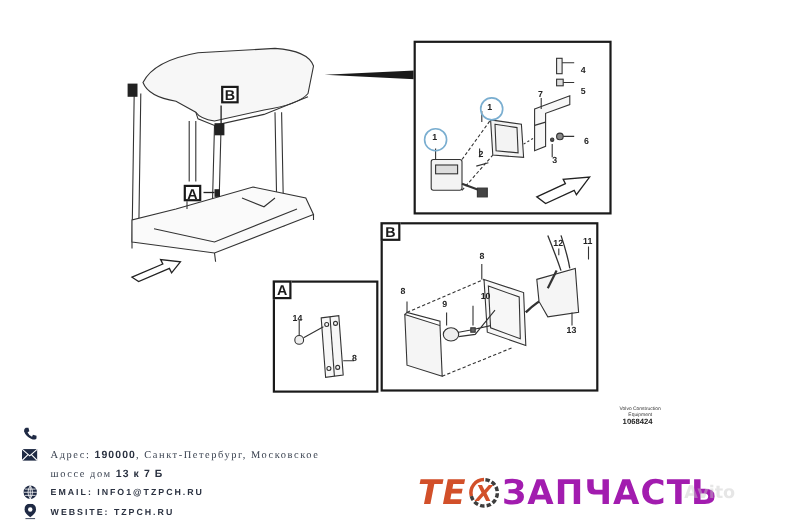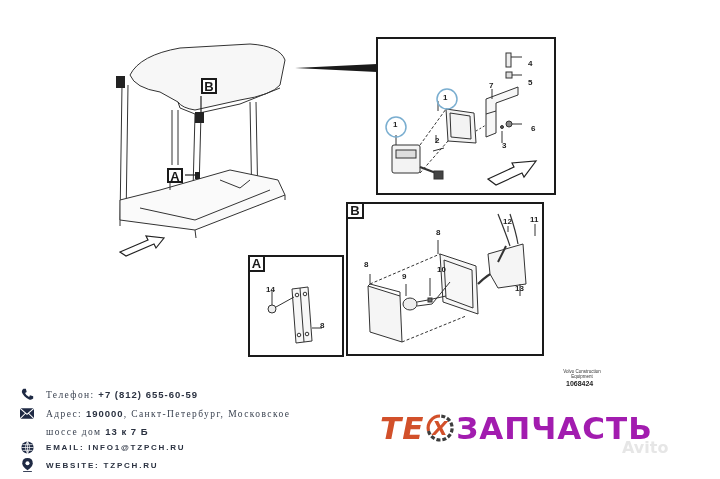--- a/index.html
+++ b/index.html
@@ -9,21 +9,21 @@
   .tag{position:absolute;border:2px solid #1a1a1a;background:#fff;font-weight:bold;font-size:13px;line-height:14px;text-align:center;box-sizing:border-box;font-family:"Liberation Sans",sans-serif;}
   .lbl{position:absolute;font-size:8px;font-weight:bold;font-family:"Liberation Sans",sans-serif;color:#222;}
   .caption{position:absolute;font-size:4.5px;text-align:center;line-height:5px;color:#333;}
   .caption-num{position:absolute;font-size:7px;font-weight:bold;color:#222;}
   .contact{position:absolute;left:20px;top:386px;width:320px;}
   .row{position:absolute;left:0;height:16px;display:flex;align-items:center;}
   .ico{width:14px;height:14px;display:inline-flex;align-items:center;justify-content:center;margin-right:12px;}
   .ctext{font-family:"Liberation Serif",serif;font-size:9.5px;letter-spacing:1.4px;color:#3a4250;}
   .ctext b{font-family:"Liberation Sans",sans-serif;font-weight:bold;letter-spacing:1px;color:#2a3140;}
   .cmono{font-family:"Liberation Sans",sans-serif;font-weight:bold;font-size:8px;letter-spacing:1.8px;color:#2a3140;}
-  .logo{position:absolute;left:380px;top:408px;height:40px;display:flex;align-items:center;font-family:"DejaVu Sans",sans-serif;font-weight:bold;font-style:italic;font-size:31px;letter-spacing:1px;}
+  .logo{position:absolute;left:380px;top:428px;height:40px;display:flex;align-items:center;font-family:"DejaVu Sans",sans-serif;font-weight:bold;font-style:italic;font-size:31px;letter-spacing:1px;}
   .logo .red{color:#d2502a;}
   .logo .dark{color:#a21caf;font-style:normal;}
   .watermark{position:absolute;left:622px;top:438px;font-family:"DejaVu Sans",sans-serif;font-size:16px;color:rgba(200,200,200,0.45);font-weight:bold;}
 </style>
 </head>
 <body>
 
 <svg class="abs" style="left:100px;top:30px" width="200" height="240" viewBox="0 0 200 240">
   <g fill="none" stroke="#333" stroke-width="1">
 
@@ -123,21 +123,21 @@
 
     <path d="M160 22 L160 28 M187 20 L187 32 M172 80 L172 92 M90 36 L90 50 M22 70 L22 80 M58 80 L58 92 M82 74 L82 92"></path>
   </g>
 </svg>
 <span class="lbl" style="left:364px;top:260px;">8</span>
 <span class="lbl" style="left:436px;top:228px;">8</span>
 <span class="lbl" style="left:402px;top:272px;">9</span>
 <span class="lbl" style="left:422px;top:265px;margin-left:15px;">10</span>
 <span class="lbl" style="left:530px;top:215px;">11</span>
 <span class="lbl" style="left:503px;top:217px;">12</span>
-<span class="lbl" style="left:515px;top:284px;">13</span>
+<span class="lbl" style="left:515px;top:296px;">13</span>
 
 <div class="box" style="left:248px;top:255px;width:96px;height:102px;"></div>
 <div class="tag" style="left:248px;top:255px;width:17px;height:17px;">A</div>
 <svg class="abs" style="left:250px;top:257px" width="92" height="98" viewBox="0 0 92 98">
   <g fill="none" stroke="#333" stroke-width="1">
     <path d="M42 32 L58 30 L62 84 L46 86 Z" fill="#f7f7f7"></path>
     <path d="M50 31 L54 85"></path>
     <circle cx="47" cy="38" r="1.8"></circle>
       <circle cx="55" cy="37" r="1.8"></circle>
     <circle cx="49" cy="78" r="1.8"></circle>
@@ -155,21 +155,20 @@
 </div>
 <span class="caption-num" style="left:566px;top:380px;">1068424</span>
 
 <div class="contact">
   <div class="row" style="top:0px;">
     <span class="ico">
       <svg width="13" height="13" viewBox="0 0 16 16">
           <path d="M3 1 L6 1 L7 5 L5 6 Q6 9 10 11 L11 9 L15 10 L15 13 Q13 15 10 14 Q3 11 1 5 Q1 2 3 1 Z" fill="#1f2a44"></path>
         </svg>
     </span>
-    <span class="ctext"><span>Телефон:</span> <b>+7 (812) 655-60-59</b></span>
   </div>
   <div class="row" style="top:19px;">
     <span class="ico">
       <svg width="14" height="11" viewBox="0 0 16 12">
           <rect x="0" y="0" width="16" height="12" fill="#1f2a44"></rect>
           <path d="M0 0 L8 7 L16 0 M0 12 L6 6 M16 12 L10 6" stroke="#fff" stroke-width="1.2" fill="none"></path>
         </svg>
     </span>
     <span class="ctext"><span>Адрес:</span> <b>190000</b><span>, Санкт-Петербург, Московское</span></span>
   </div>

